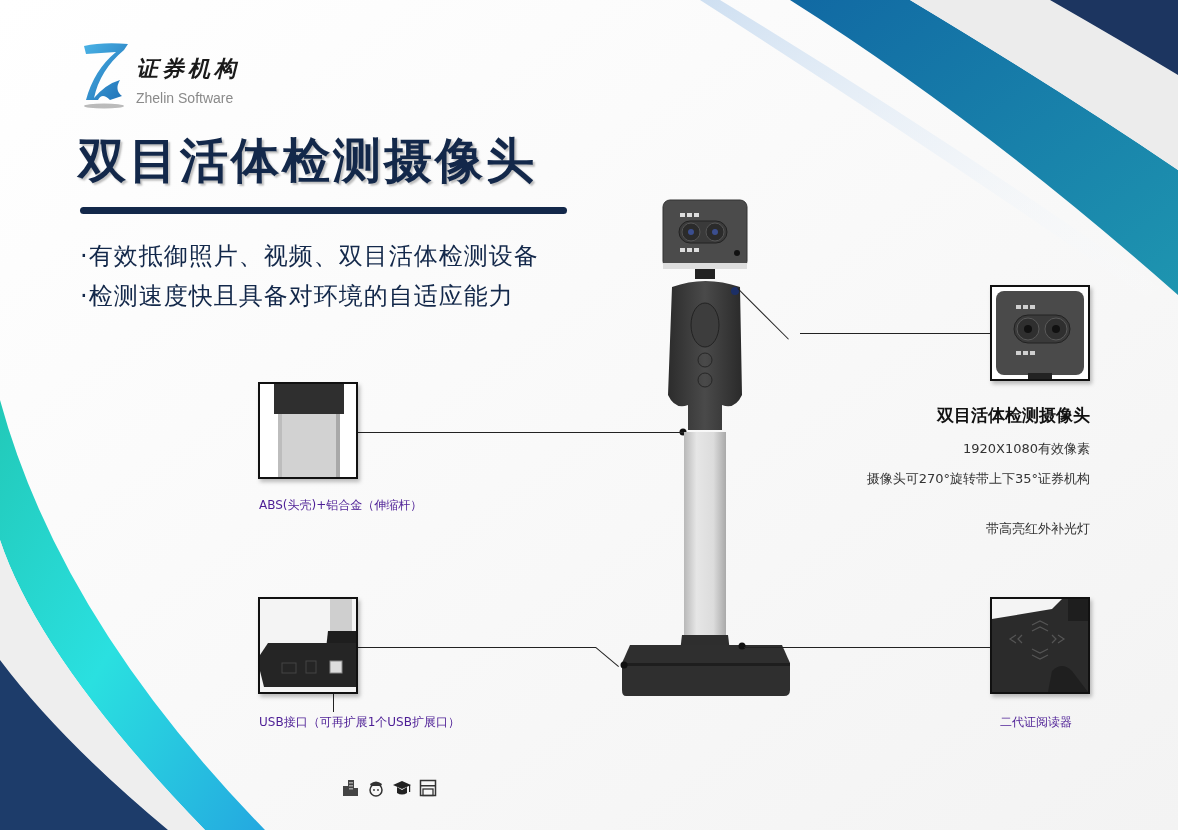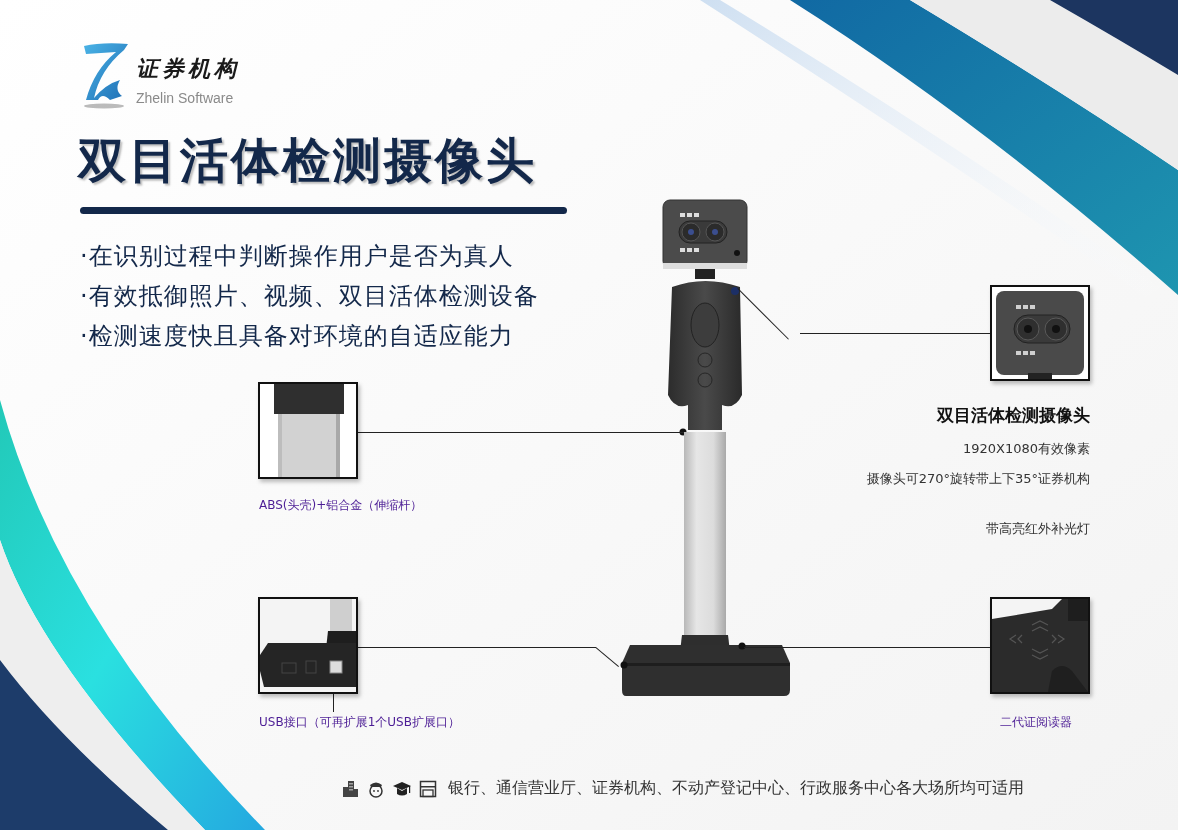--- a/index.html
+++ b/index.html
@@ -88,21 +88,20 @@
     <ellipse cx="24" cy="66" rx="20" ry="2.5" fill="#777" opacity="0.5"></ellipse>
   </svg>
   <div class="logo-cn">证券机构</div>
   <div class="logo-en">Zhelin Software</div>
 </div>
 
 <div class="abs title">双目活体检测摄像头</div>
 <div class="abs title-bar"></div>
 
 <div class="abs bullets">
-  <div class="bullet">·在识别过程中判断操作用户是否为真人</div>
   <div class="bullet">·有效抵御照片、视频、双目活体检测设备</div>
   <div class="bullet">·检测速度快且具备对环境的自适应能力</div>
 </div>
 
 <svg class="abs" style="left:610px; top:195px; width:200px; height:510px;" viewBox="0 0 200 510">
   <defs>
     <linearGradient id="poleG" x1="0" y1="0" x2="1" y2="0">
       <stop offset="0" stop-color="#b8b8b8"></stop>
       <stop offset="0.3" stop-color="#e6e6e6"></stop>
       <stop offset="0.7" stop-color="#dcdcdc"></stop>
@@ -251,14 +250,13 @@
   <svg class="footer-icon" viewBox="0 0 20 20">
     <path d="M1 7 L10 3 L19 7 L10 11 Z" fill="#222"></path>
     <path d="M5 9 L5 15 Q10 18 15 15 L15 9 L10 12 Z" fill="#222"></path>
     <rect x="17" y="7" width="1.2" height="7" fill="#222"></rect>
   </svg>
   <svg class="footer-icon" viewBox="0 0 20 20">
     <rect x="2.5" y="2.5" width="15" height="15" fill="none" stroke="#333" stroke-width="1.5"></rect>
     <rect x="2.5" y="7" width="15" height="1.5" fill="#333"></rect>
     <rect x="5" y="11" width="10" height="6.5" fill="none" stroke="#333" stroke-width="1.3"></rect>
   </svg>
-  <span class="footer-text">银行、通信营业厅、证券机构、不动产登记中心、行政服务中心各大场所均可适用</span>
 </div>
 
 </body></html>

